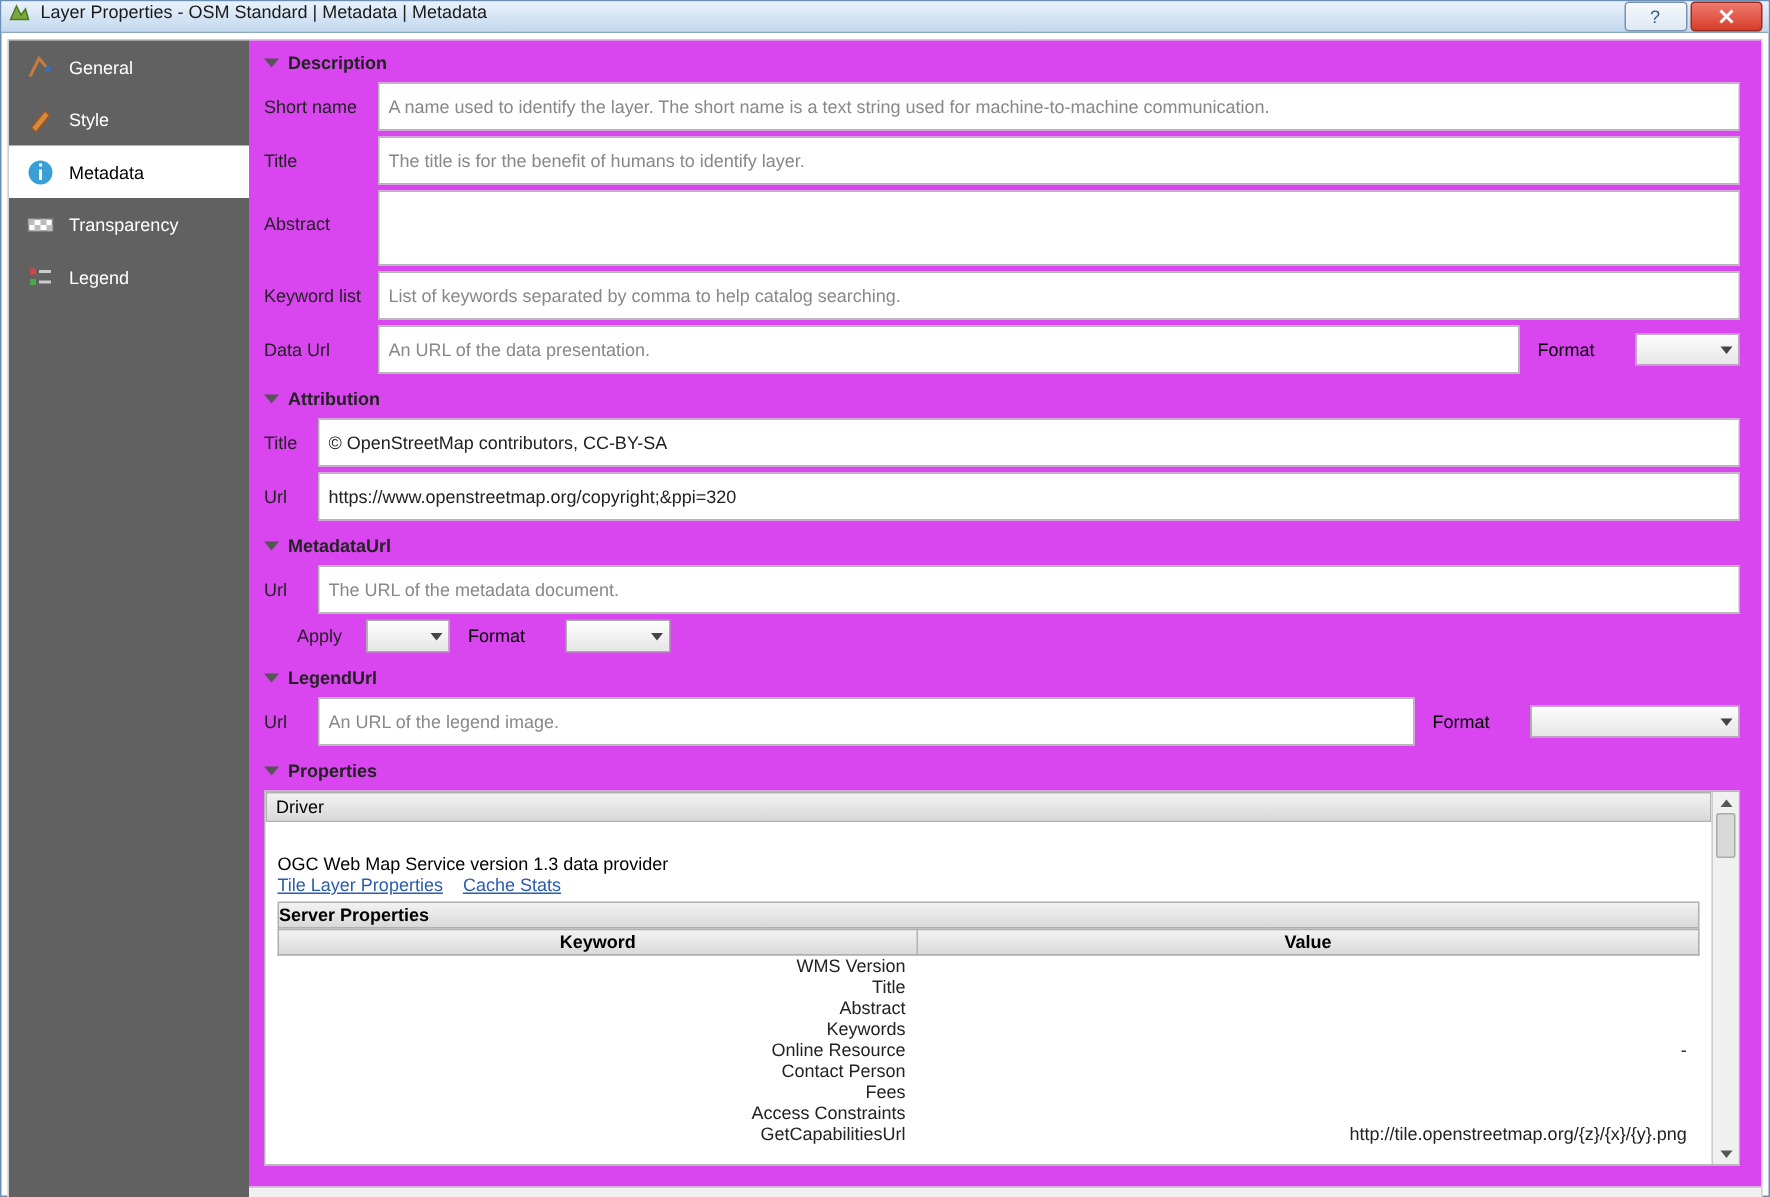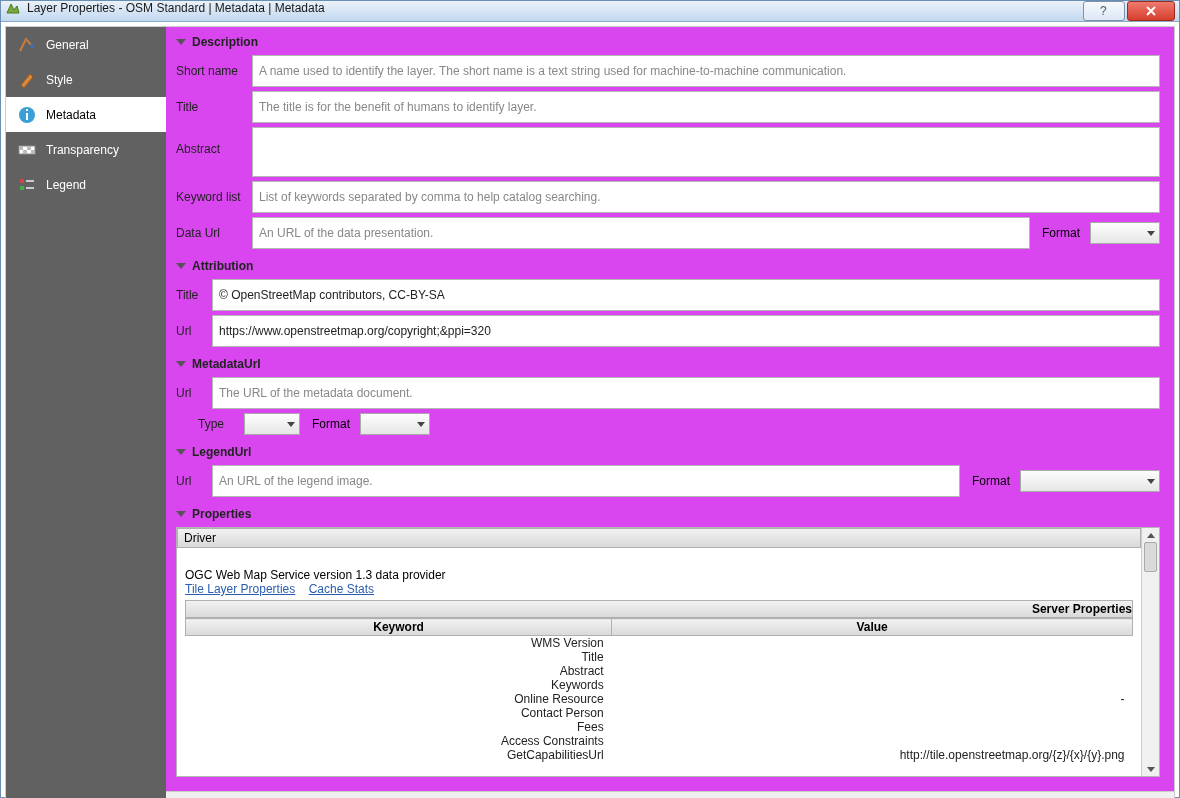--- a/index.html
+++ b/index.html
@@ -31,37 +31,37 @@
 .row { display:flex; align-items:center; margin-bottom:4px; gap:6px; }
 .row-lbl { width: 70px; text-align:left; color:#222; }
 .row-lbl.sm { width:30px; }
 .row-lbl.indent { margin-left: 22px; width:40px; }
 .txt { flex:1; height:32px; border:1px solid #b5b5b5; background:#fff; padding:0 6px; color:#222; }
 .txt::placeholder { color:#888; }
 .txtarea { flex:1; height:50px; border:1px solid #b5b5b5; background:#fff; resize:none; padding:4px 6px; color:#222; }
 .combo { width:70px; height:22px; border:1px solid #aaa; background:linear-gradient(#fdfdfd,#e6e6e6); display:flex; align-items:center; justify-content:flex-end; padding:0 4px; }
 .combo.wide { width: 140px; }
 .combo .caret { width:0;height:0;border-left:4px solid transparent;border-right:4px solid transparent;border-top:5px solid #444; }
-.fmt-lbl { margin-left:6px; margin-right:4px; }
+.fmt-lbl { margin-left:6px; margin-right:21px; }
 
 .props-box { border:1px solid #b5b5b5; background:#fff; height: 250px; display:flex; }
 .props-scroll { flex:1; overflow-y:auto; }
 .props-vscroll { width:18px; background:#f0f0f0; border-left:1px solid #ccc; position:relative; }
 .props-vscroll .thumb { position:absolute; top:14px; left:2px; right:2px; height:30px; background:#d9d9d9; border:1px solid #aaa; border-radius:2px; }
 .props-vscroll .arr { position:absolute; left:0; right:0; height:14px; display:flex;align-items:center;justify-content:center; }
 .props-vscroll .arr.up { top:0; }
 .props-vscroll .arr.dn { bottom:0; }
 .props-vscroll .arr .a { width:0;height:0;border-left:4px solid transparent;border-right:4px solid transparent; }
 .props-vscroll .arr.up .a { border-bottom:5px solid #555; }
 .props-vscroll .arr.dn .a { border-top:5px solid #555; }
 
 .sec-band { background: linear-gradient(#f2f2f2,#d9d9d9); border:1px solid #b0b0b0; padding:2px 6px; font-weight:normal; }
-.inner { padding: 20px 8px; }
+.inner { padding: 4px 8px; margin-top: 17px; }
 .inner a { color:#2a5db0; margin-right:10px; }
-.tbl-head { background: linear-gradient(#f2f2f2,#d9d9d9); font-weight:bold; text-align:right; border:1px solid #b0b0b0; padding:1px 0; margin-top:4px; }
+.tbl-head { background: linear-gradient(#f2f2f2,#d9d9d9); font-weight:bold; text-align:left; border:1px solid #b0b0b0; padding:1px 0; margin-top:4px; }
 .tbl { width:100%; border-collapse:collapse; }
 .tbl th { background: linear-gradient(#f2f2f2,#d9d9d9); border:1px solid #b0b0b0; font-weight:bold; padding:1px 0; }
 .tbl td { padding:0 8px; color:#222;text-align:right; }
 .tbl td.val { width:55%; }
 
 .footer { height: 40px; border-top:1px solid #ccc; display:flex; align-items:center; padding: 0 14px; gap:8px; background:#f0f0f0; }
 .footer .spacer { flex:1; }
 .btn { min-width:74px; height:24px; border:1px solid #8a8a8a; background:linear-gradient(#fdfdfd,#e6e6e6); border-radius:3px; display:flex; align-items:center; justify-content:center; padding:0 12px; cursor:pointer; }
 .btn.default { border:1px solid #2a77c9; box-shadow:0 0 0 1px #7ab3ec inset;margin-left:48px; }
 .btn.menu { gap:10px; }
@@ -193,21 +193,21 @@
         <div class="section">
           <div class="sec-head">
               <span class="tri"></span>
               <span>MetadataUrl</span>
             </div>
           <div class="row">
             <div class="row-lbl sm">Url</div>
             <input class="txt" placeholder="The URL of the metadata document." style="">
           </div>
           <div class="row">
-            <div class="row-lbl indent">Type</div>
+            <div class="row-lbl indent">Apply</div>
             <div class="combo" style="width:56px;">
                 <span class="caret"></span>
               </div>
             <span class="fmt-lbl">Format</span>
             <div class="combo">
                 <span class="caret"></span>
               </div>
           </div>
         </div>
 

